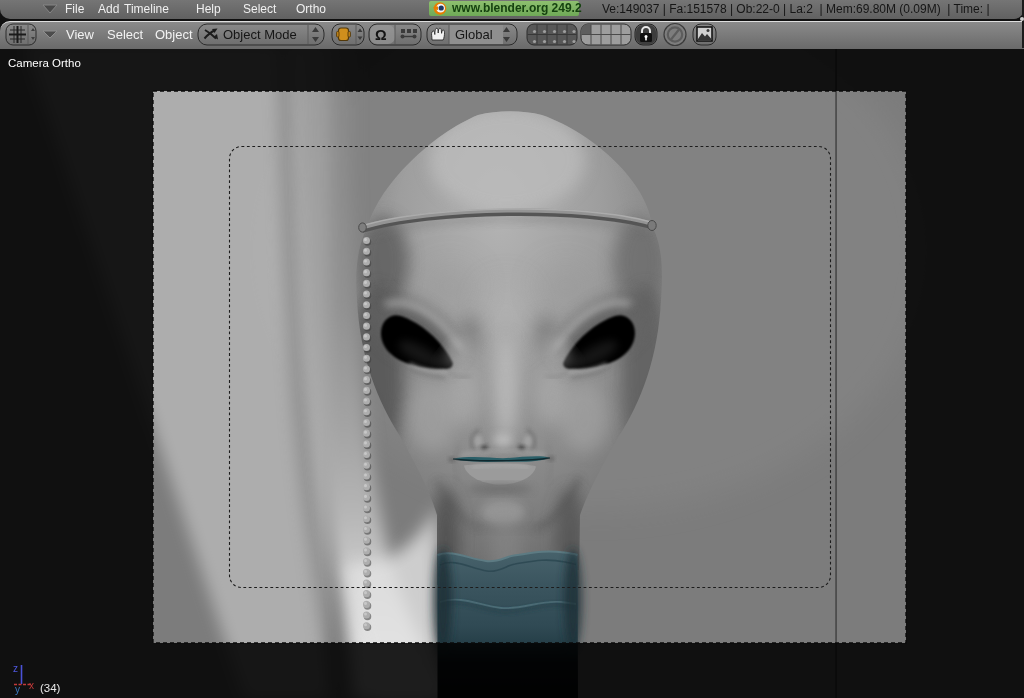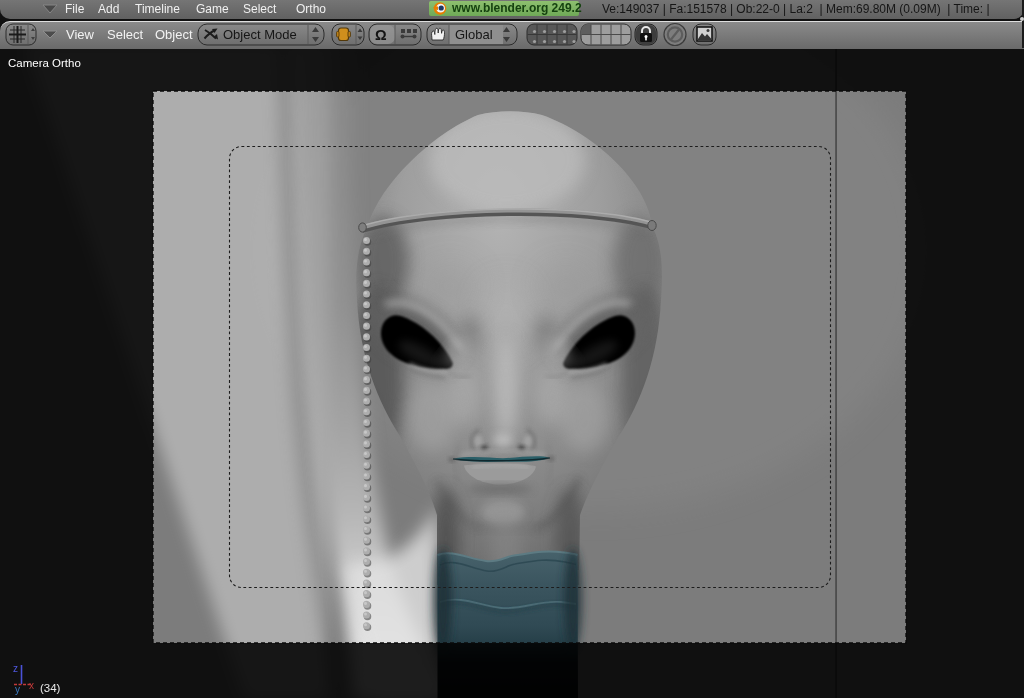--- a/index.html
+++ b/index.html
@@ -194,22 +194,22 @@
 <text x="15" y="693" font-size="10" fill="#3a7ac0">y</text>
 <text x="29" y="689" font-size="10" fill="#c23a3a">x</text>
 </svg>
 
 <div class="abs" id="topbar">
   <svg class="abs" style="left:42px;top:4px" width="16" height="10">
       <polygon points="1,1 15,1 8,9" fill="#494949" stroke="#868686" stroke-width="1"></polygon>
     </svg>
   <span class="menu" style="left:65px">File</span>
   <span class="menu" style="left:98px">Add</span>
-  <span class="menu" style="left:135px">Timeline</span>
-  <span class="menu" style="left:196px">Game</span>
+  <span class="menu" style="left:124px">Timeline</span>
+  <span class="menu" style="left:196px">Help</span>
   <span class="menu" style="left:243px">Select</span>
   <span class="menu" style="left:296px">Ortho</span>
   <div id="greenbox">
     <svg class="abs" style="left:3px;top:0px" width="16" height="15">
       <circle cx="8" cy="7.5" r="6.2" fill="#e87d00"></circle>
       <circle cx="8.6" cy="7.2" r="4.4" fill="#f4f4f4"></circle>
       <circle cx="9.2" cy="7.0" r="2.6" fill="#1e3764"></circle>
       <path d="M1,6.5 Q3,5 6,5.5 L6,9 Q2.5,9 1,6.5 Z" fill="#e87d00"></path>
     </svg>
     <span id="greentext">www.blender.org 249.2</span>

